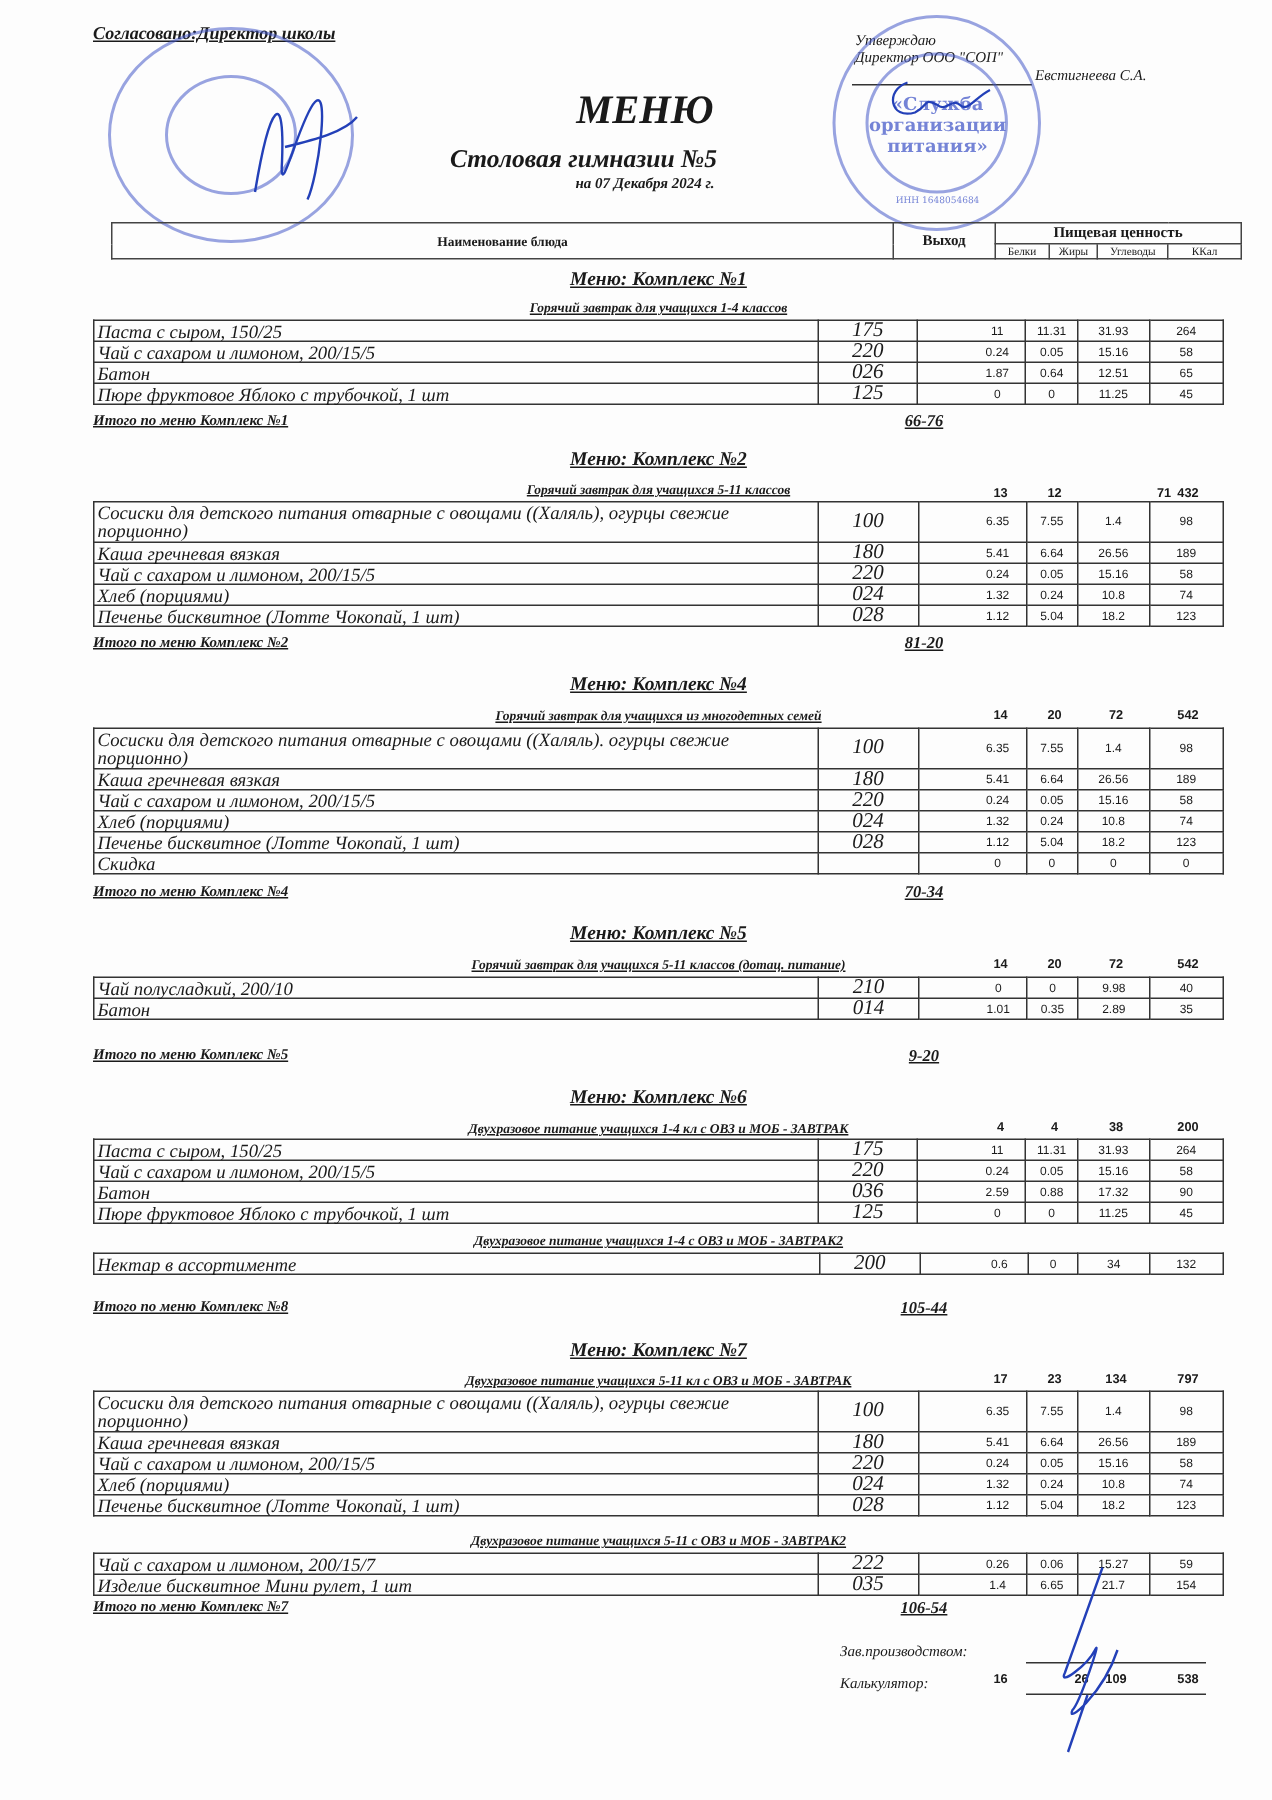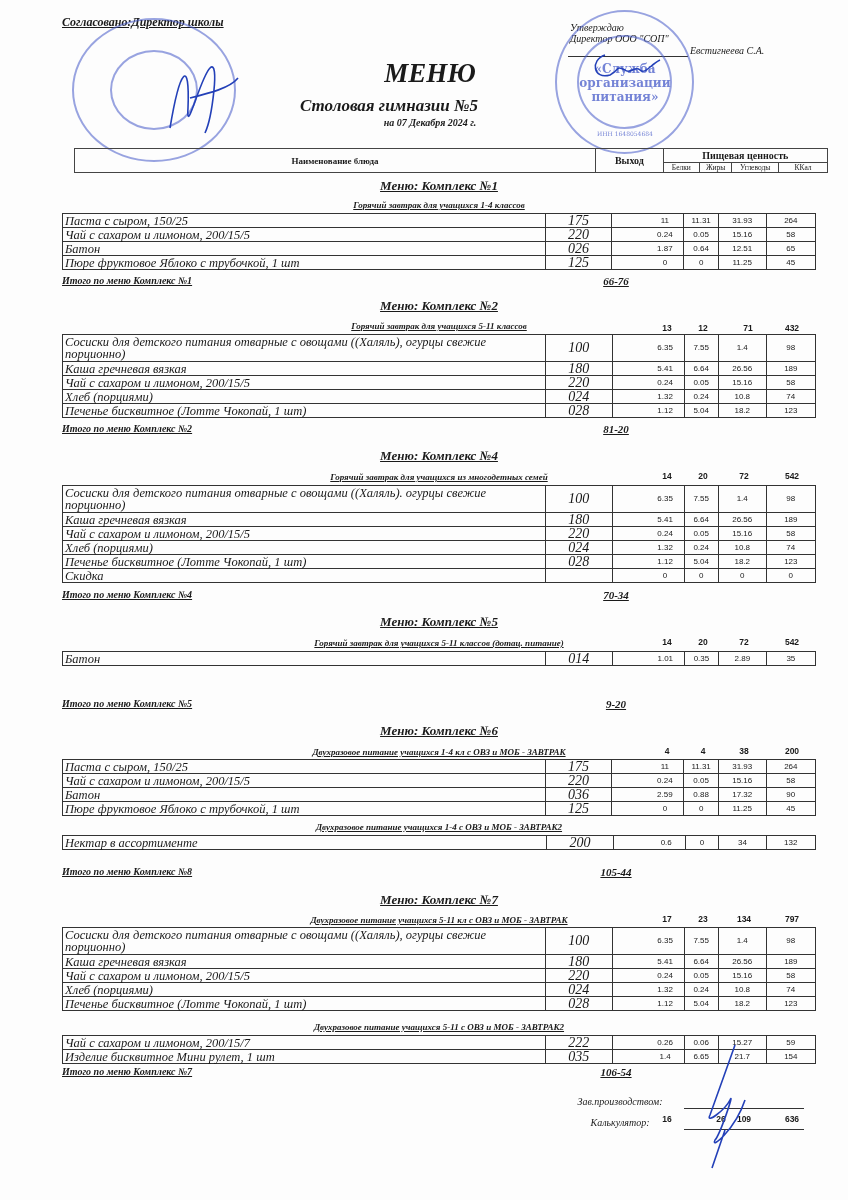--- a/index.html
+++ b/index.html
@@ -43,21 +43,21 @@
   .menu-table .c-u { width:44px; }
   .menu-table .c-k { width:46px; }
   .menu-table tr.h1 td { height:13px; }
   .menu-table tr.h2 td { height:26px; }
 
   .total-row { position:absolute; left:62px; width:754px; height:12px; font-size:10px; }
   .total-label { position:absolute; left:0; top:0; font-weight:bold; font-style:italic; text-decoration:underline; }
   .total-out { position:absolute; left:522px; width:64px; text-align:center; font-weight:bold; font-style:italic; text-decoration:underline; font-size:11px; }
   .total-num { position:absolute; top:0; text-align:center; font-family:"Liberation Sans", sans-serif; font-size:8.5px; font-weight:bold;margin-top:48px; }
 
-  .footer-label { position:absolute; font-size:10px; font-style:italic; text-align:center; }
+  .footer-label { position:absolute; font-size:10px; font-style:italic; text-align:left; }
   .footer-line { position:absolute; border-top:1px solid #333; }
 </style>
 </head>
 <body>
 
 <div class="abs approved-left">Согласовано:Директор школы</div>
 
 <div class="abs stamp stamp-left"></div>
 <div class="abs stamp stamp-left-inner"></div>
 <svg class="sig" style="left:150px;top:48px" width="90" height="100">
@@ -135,21 +135,21 @@
     <td class="c-num c-u">11.25</td>
     <td class="c-num c-k">45</td>
   </tr>
 </tbody>
   </table>
 <div class="total-row" style="top:275px">
   <span class="total-label">Итого по меню Комплекс №1</span>
   <span class="total-out">66-76</span>
   <span class="total-num" style="left:586px;width:38px">13</span>
   <span class="total-num" style="left:624px;width:34px">12</span>
-  <span class="total-num" style="left:662px;width:48px">71</span>
+  <span class="total-num" style="left:690px;width:48px">71</span>
   <span class="total-num" style="left:706px;width:48px">432</span>
 </div>
 
 <div class="complex-title" style="top:298px">Меню: Комплекс №2</div>
 <div class="section-title" style="top:321px">Горячий завтрак для учащихся 5-11 классов</div>
 <table class="menu-table" style="top:334px">
   <tbody>
       <tr class="h2">
     <td class="c-name">Сосиски для детского питания отварные с овощами ((Халяль), огурцы свежие порционно)</td>
     <td class="c-out">100</td>
@@ -262,20 +262,28 @@
   <span class="total-num" style="left:624px;width:34px">20</span>
   <span class="total-num" style="left:658px;width:48px">72</span>
   <span class="total-num" style="left:706px;width:48px">542</span>
 </div>
 
 <div class="complex-title" style="top:614px">Меню: Комплекс №5</div>
 <div class="section-title" style="top:638px">Горячий завтрак для учащихся 5-11 классов (дотац. питание)</div>
 <table class="menu-table" style="top:651px">
   <tbody>
   <tr class="h1">
+    <td class="c-name">Чай полусладкий, 200/10</td>
+    <td class="c-out">210</td>
+    <td class="c-num c-b">0</td>
+    <td class="c-num c-f">0</td>
+    <td class="c-num c-u">9.98</td>
+    <td class="c-num c-k">40</td>
+  </tr>
+  <tr class="h1">
     <td class="c-name">Батон</td>
     <td class="c-out">014</td>
     <td class="c-num c-b">1.01</td>
     <td class="c-num c-f">0.35</td>
     <td class="c-num c-u">2.89</td>
     <td class="c-num c-k">35</td>
   </tr>
 </tbody>
   </table>
 <div class="total-row" style="top:698px">
@@ -413,21 +421,21 @@
     <td class="c-num c-k">154</td>
   </tr>
 </tbody>
   </table>
 <div class="total-row" style="top:1066px">
   <span class="total-label">Итого по меню Комплекс №7</span>
   <span class="total-out">106-54</span>
   <span class="total-num" style="left:586px;width:38px">16</span>
   <span class="total-num" style="left:642px;width:34px">26</span>
   <span class="total-num" style="left:658px;width:48px">109</span>
-  <span class="total-num" style="left:706px;width:48px">636</span>
+  <span class="total-num" style="left:706px;width:48px">538</span>
 </div>
 
 <div class="footer-label" style="left:560px;top:1096px;width:120px">Зав.производством:</div>
 <div class="footer-line" style="left:684px;top:1108px;width:120px"></div>
 <div class="footer-label" style="left:560px;top:1117px;width:120px">Калькулятор:</div>
 <div class="footer-line" style="left:684px;top:1129px;width:120px"></div>
 <svg class="sig" style="left:690px;top:1040px" width="70" height="130">
   <path d="M45 5 L20 75 C15 85, 35 70, 40 60 C45 50, 30 95, 25 100 C20 110, 45 90, 55 60 M35 90 L22 128" stroke="#2340b8" stroke-width="1.6" fill="none"></path>
 </svg>
 

